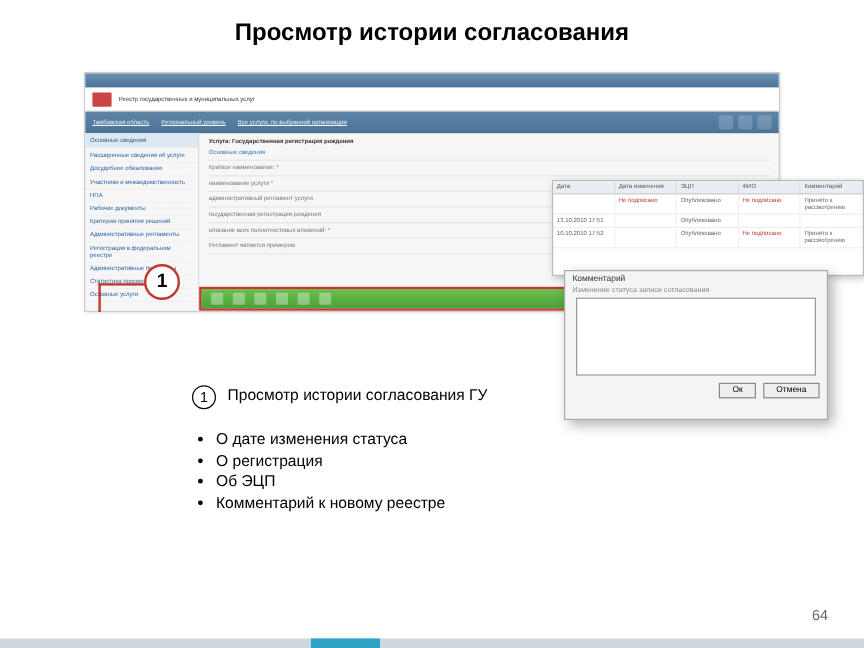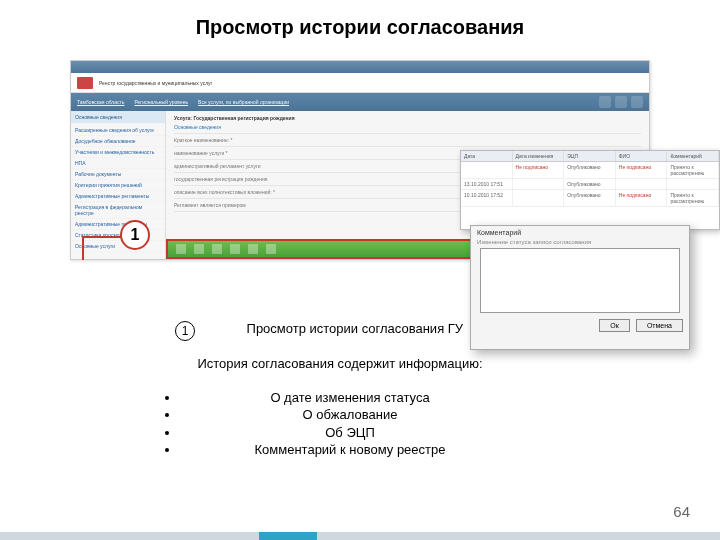--- a/index.html
+++ b/index.html
@@ -133,33 +133,32 @@
     font-size:7px;padding:2px 10px;border:1px solid #888;background:#eee;cursor:pointer;
   }
   
   .legend{
     position:absolute;
     left:160px;top:320px;
     width:360px;
     font-size:13px;
     line-height:1.35;
     color:#000;
-    text-align:center;
   }
   .legend .step-circ{
     display:inline-flex;width:20px;height:20px;border:1px solid #000;border-radius:50%;
     align-items:center;justify-content:center;font-size:12px;margin-right:6px;
     vertical-align:top;margin-top:1px;
   }
   .legend .step-txt{display:inline-block;width:300px;vertical-align:top;}
   .legend .para{margin:14px 0 6px 0;}
   .legend ul{margin:16px 0 0 4px;padding-left:16px;}
   .legend li{margin:0;}
   .pagenum{
-    position:absolute;right:30px;bottom:20px;font-size:15px;color:#666;
+    position:absolute;right:30px;bottom:20px;font-size:12px;color:#666;
   }
   .footer-bars{position:absolute;left:0;bottom:0;width:100%;height:8px;display:flex;}
   .footer-bars .a{flex:0 0 36%;background:#cfd8de;}
   .footer-bars .b{flex:0 0 8%;background:#2ea3c6;}
   .footer-bars .c{flex:1;background:#cfd8de;}
 </style>
 </head>
 <body>
 
 <div class="slide-title">Просмотр истории согласования</div>
@@ -259,24 +258,23 @@
   <textarea style=""></textarea>
   <div class="dlg-btns">
     <button>Ок</button>
     <button>Отмена</button>
   </div>
 </div>
 
 <div class="legend">
   <span class="step-circ">1</span>
   <span class="step-txt">Просмотр истории согласования ГУ</span>
-  <div class="para">История согласования содержит информацию:</div>
   <ul>
     <li>О дате изменения статуса</li>
-    <li>О обжалование</li>
+    <li>О регистрация</li>
     <li>Об ЭЦП</li>
     <li>Комментарий к новому реестре</li>
   </ul>
 </div>
 
 <div class="pagenum">64</div>
 <div class="footer-bars">
   <div class="a"></div>
     <div class="b"></div>
     <div class="c"></div>

